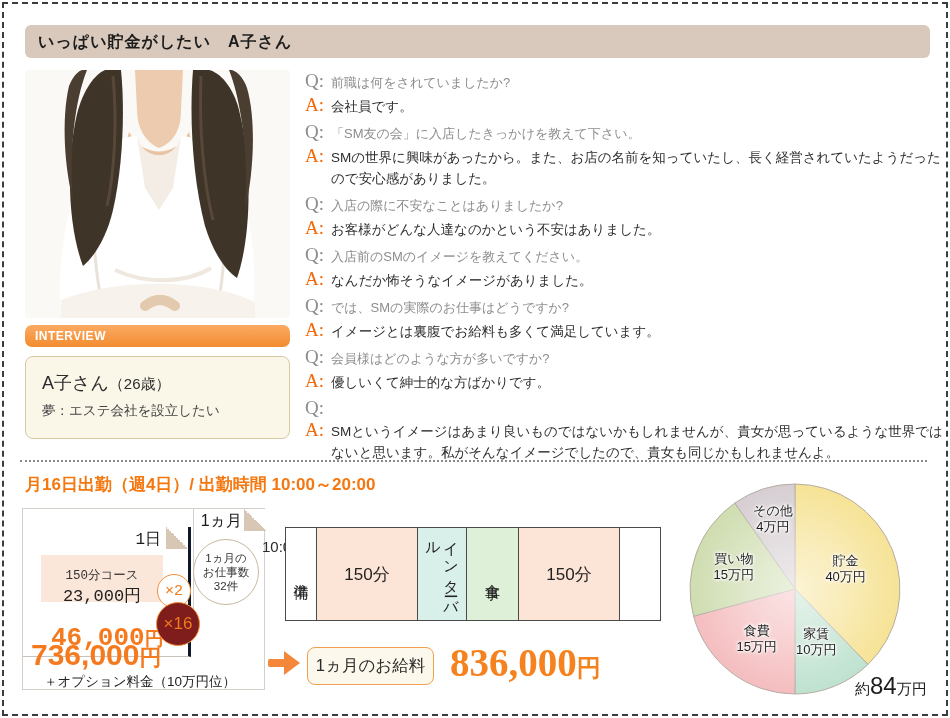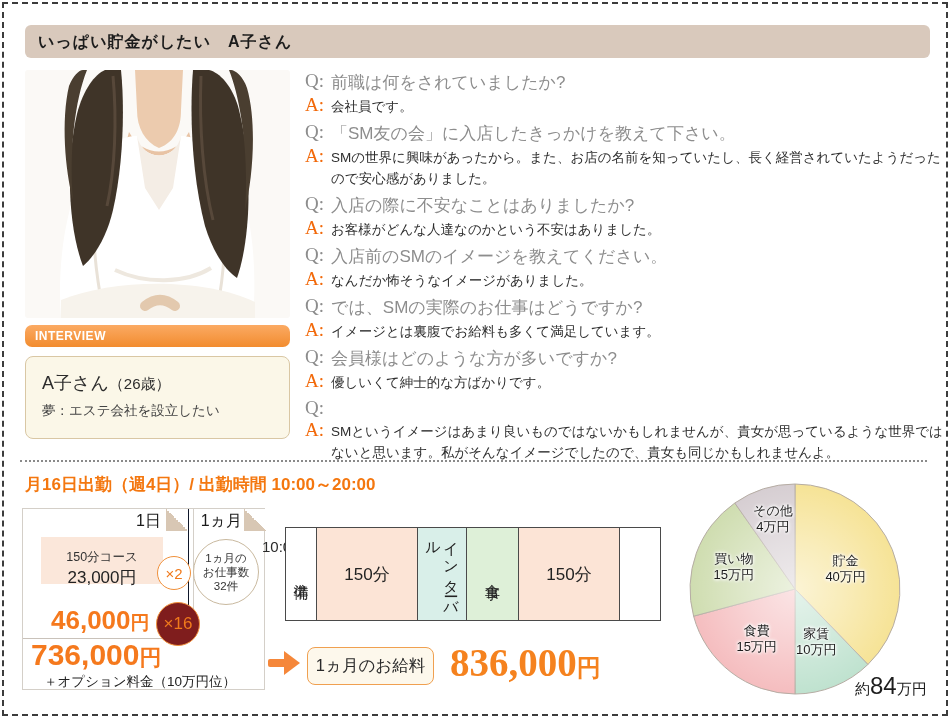--- a/index.html
+++ b/index.html
@@ -24,31 +24,31 @@
   .profile-name{font-size:18px;color:#2c2c2c;margin-bottom:7px;}
   .profile-name .age{font-size:15px;}
   .profile-dream{font-size:13.5px;color:#444;}
   
   .qa-col{position:absolute;left:305px;top:70px;width:638px;}
   .qa-pair{margin-bottom:4px;}
   .qa-row{display:flex;align-items:flex-start;margin-bottom:1px;}
   .qa-letter{flex:0 0 26px;font-family:"Liberation Serif",serif;font-size:19px;line-height:21px;}
   .qa-letter.q{color:#8d8d8d;}
   .qa-letter.a{color:#f2690a;}
-  .qa-text{font-size:17px;line-height:21px;padding-top:2px;}
+  .qa-text{font-size:13px;line-height:21px;padding-top:2px;}
   .qa-text.q{color:#8d8d8d;}
   .qa-text.a{color:#2e2e2e;font-size:13.5px;}
   
   .dotted-sep{position:absolute;left:20px;top:460px;width:907px;border-top:2px dotted #8a8a8a;}
   .sched-title{position:absolute;left:25px;top:473px;font-size:17px;font-weight:bold;color:#f4770f;}
   
   .calc-card{position:absolute;left:22px;top:508px;width:243px;height:182px;
     background:#fff;border:1px solid #d4cfc8;box-sizing:border-box;}
-  .page-day{position:absolute;left:0;top:0;width:165px;height:129px;
-    border-right:1px solid #0f172a;border-bottom:1px solid #c9c2ba;}
+  .page-day{position:absolute;left:0;top:18px;width:165px;height:129px;
+    border-right:3px solid #0f172a;border-bottom:1px solid #c9c2ba;font-family:Liberation Mono, monospace;}
   .page-month{position:absolute;left:170px;top:0;width:72px;height:112px;
     border-left:1px solid #d4cfc8;}
   .fold{position:absolute;right:0;top:0;width:22px;height:22px;
     background:linear-gradient(to bottom left,#ffffff 0 50%,#d8c7b4 50% 100%);}
   .tab-label{position:absolute;top:2px;font-size:16px;color:#1a1a1a;}
   .page-day .tab-label{right:27px;}
   .page-month .tab-label{right:24px;white-space:nowrap;}
   .course-box{position:absolute;left:18px;top:28px;width:122px;height:47px;
     background:#fbe7da;text-align:center;box-sizing:border-box;padding-top:12px;}
   .course-name{font-size:12.5px;color:#333;}

